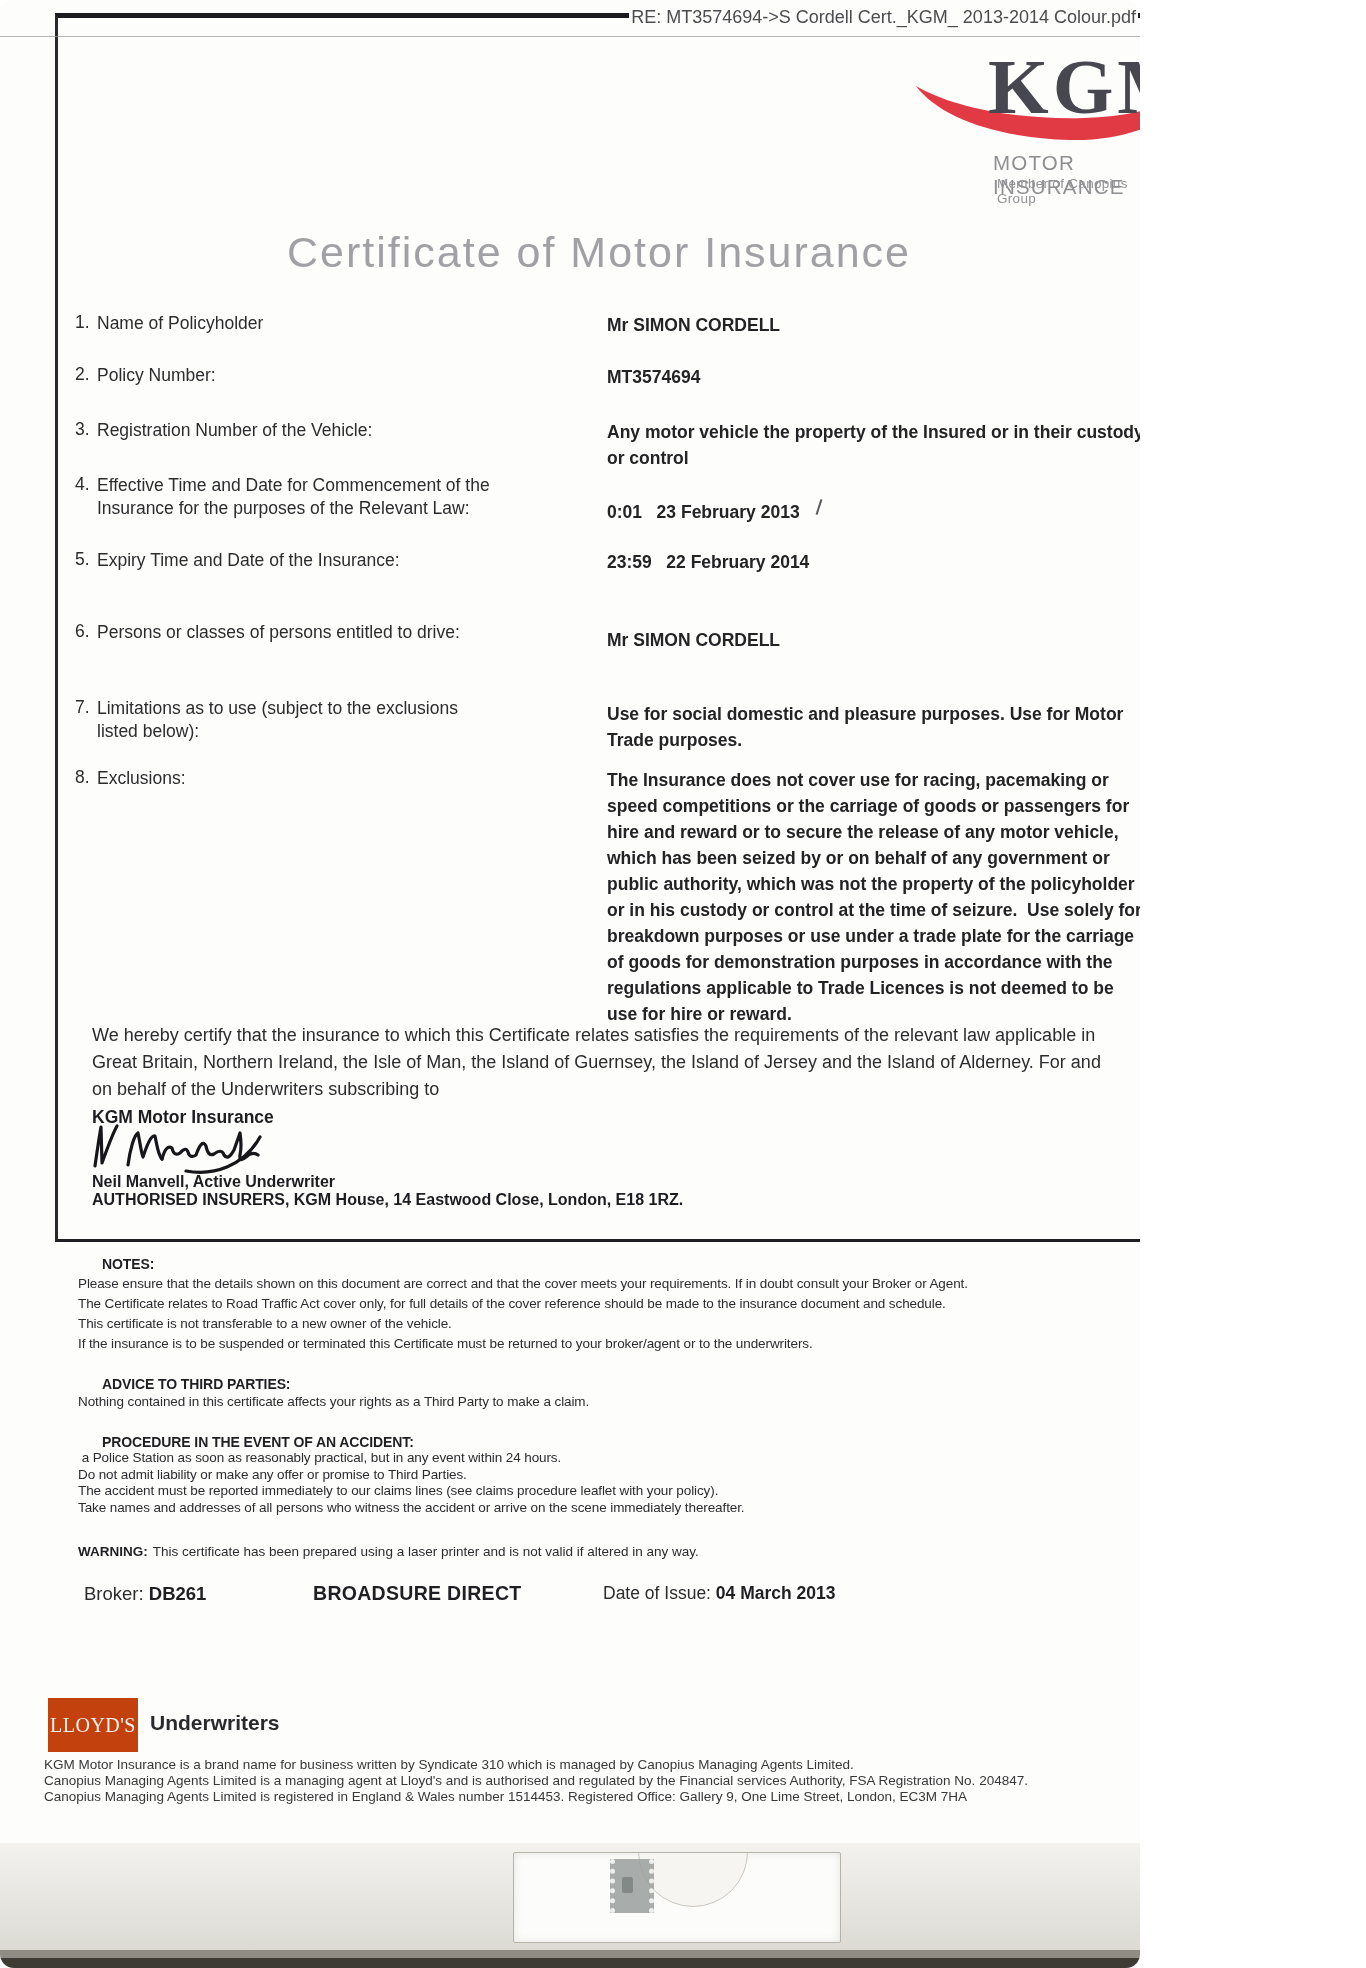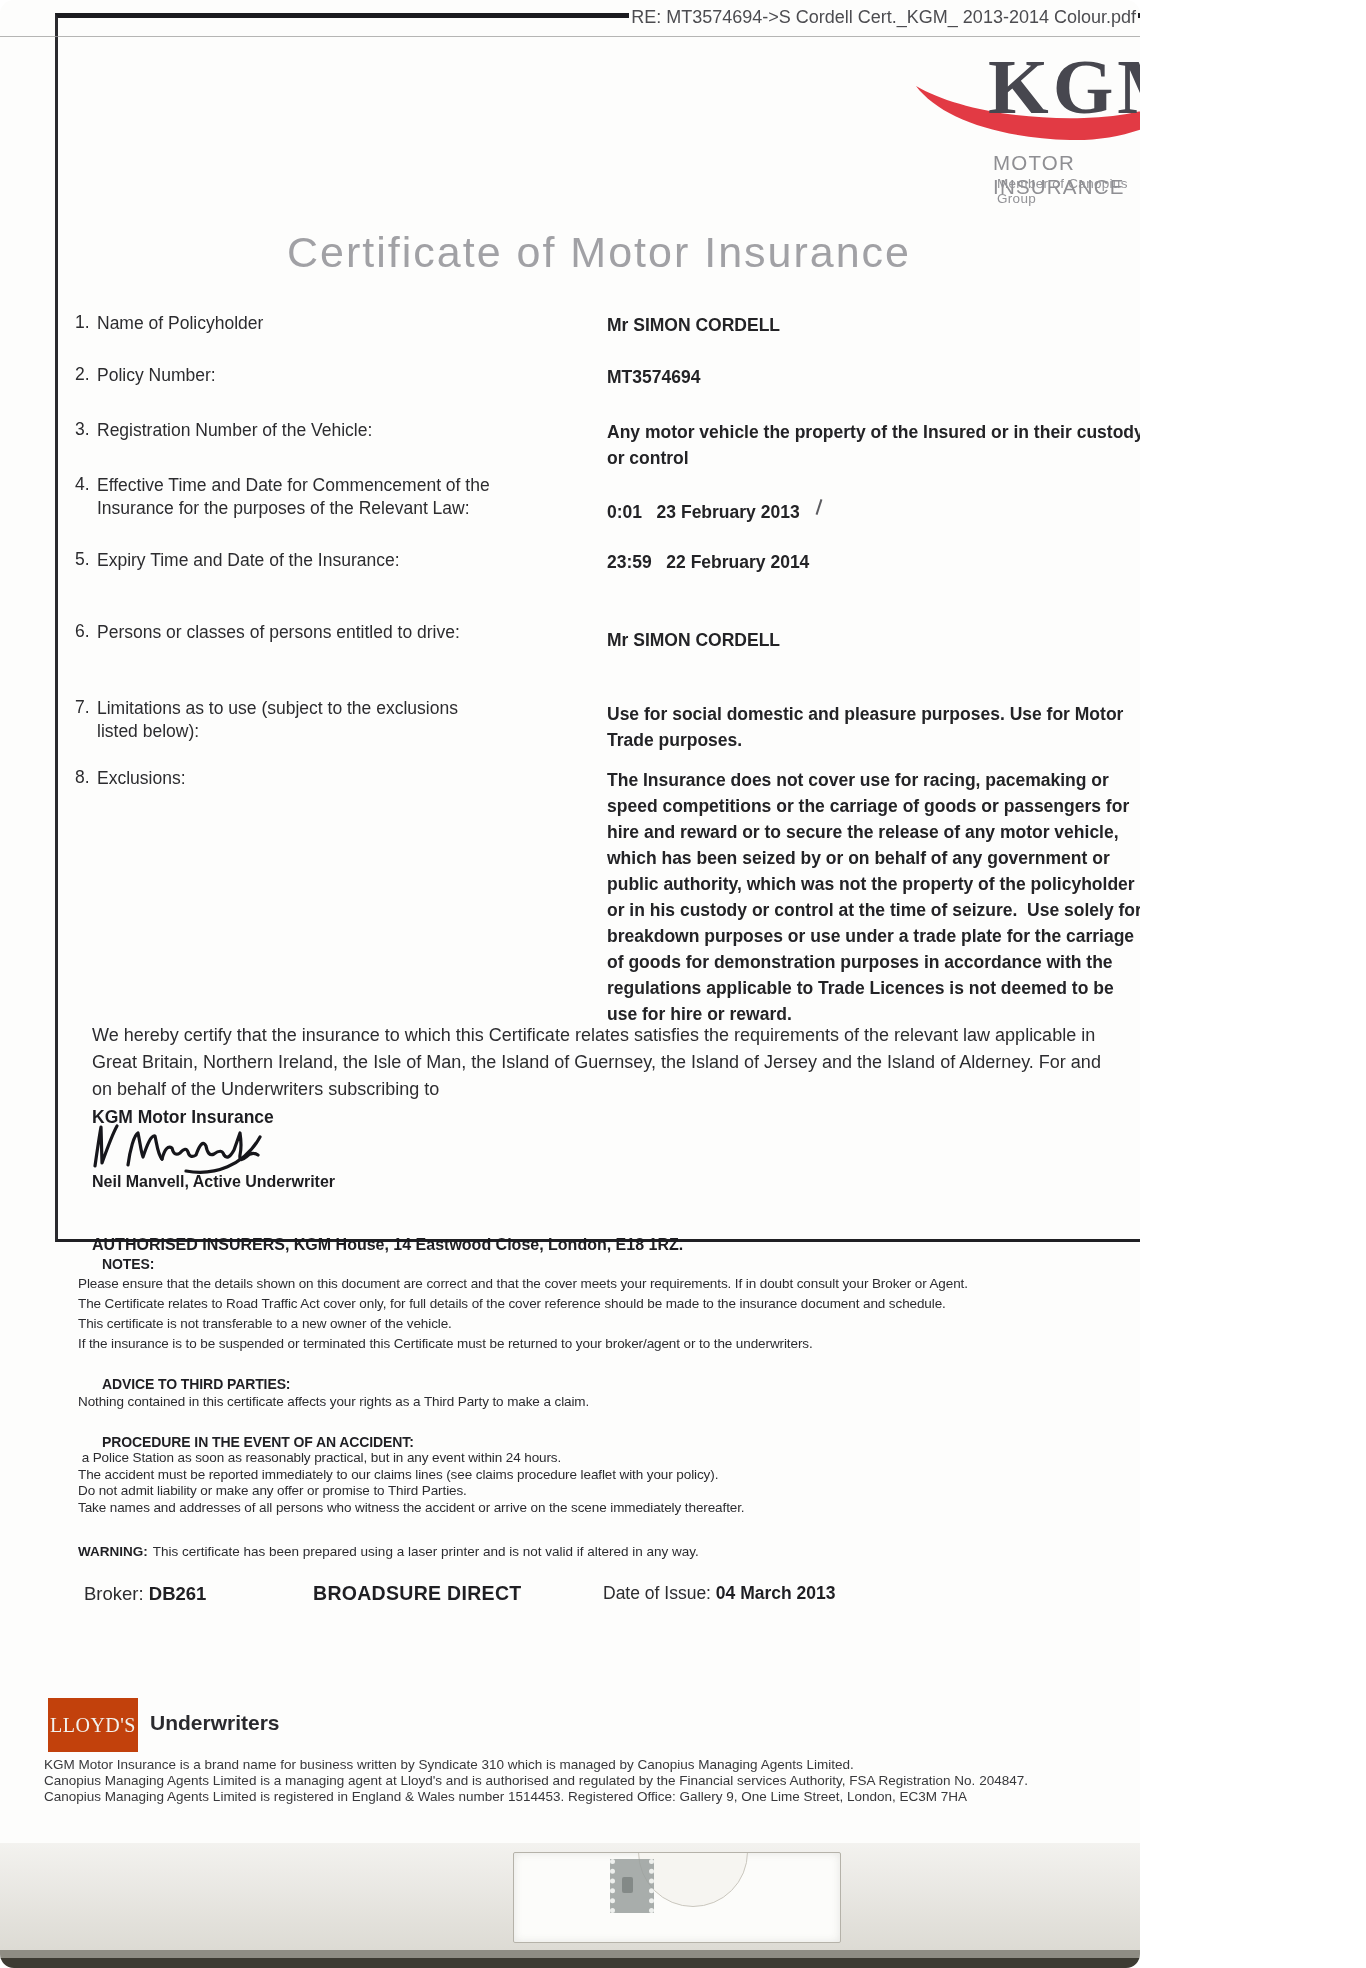--- a/index.html
+++ b/index.html
@@ -39,21 +39,21 @@
   .i4 .ival{top:25px}.i6 .ival{top:6px}.i7 .ival{top:4px}
   .slash-mark{position:absolute;left:818px;top:499px;width:2px;height:16px;background:#5c5c60;
               transform:rotate(18deg);z-index:2;}
 
   .certify{position:absolute;left:92px;top:1022px;width:1140px;font-size:18px;line-height:27px;
            white-space:pre-line;color:#2c2c2f;z-index:2;}
 
   .sig-company{position:absolute;left:92px;top:1107px;font-size:17.5px;font-weight:bold;color:#1d1d21;z-index:2;}
   .sig-svg{position:absolute;left:88px;top:1120px;z-index:2;}
   .sig-name{position:absolute;left:92px;top:1173px;font-size:16px;font-weight:bold;color:#1d1d21;z-index:2;}
-  .sig-insurers{position:absolute;left:92px;top:1191px;font-size:16px;font-weight:bold;color:#1d1d21;z-index:2;margin-top:45px;}
+  .sig-insurers{position:absolute;left:92px;top:1191px;font-size:16px;font-weight:bold;color:#1d1d21;z-index:2;}
 
   
   .sec-head{position:absolute;left:78px;font-size:14px;font-weight:bold;color:#1f1f23;letter-spacing:-.1px;z-index:2;padding-left:24px;}
   .sec-lines{position:absolute;left:78px;font-size:13.5px;color:#2c2c30;letter-spacing:-.1px;z-index:2;}
   .notes-head{top:1256px}.notes-lines{top:1274px;line-height:20px;}
   .advice-head{top:1376px}.advice-lines{top:1393px;line-height:17px;}
   .proc-head{top:1434px}.proc-lines{top:1450px;line-height:16.5px;}
   .warning{position:absolute;left:78px;top:1544px;font-size:13.5px;color:#2c2c30;z-index:2;}
   .warning .wlabel{font-weight:bold;color:#1f1f23;}
   .warning .wtext{padding-left:5px;}
@@ -188,22 +188,22 @@
   </div>
 
   <div class="sec-head advice-head">ADVICE TO THIRD PARTIES:</div>
   <div class="sec-lines advice-lines">
     <div>Nothing contained in this certificate affects your rights as a Third Party to make a claim.</div>
   </div>
 
   <div class="sec-head proc-head">PROCEDURE IN THE EVENT OF AN ACCIDENT:</div>
   <div class="sec-lines proc-lines">
     <div>&nbsp;a Police Station as soon as reasonably practical, but in any event within 24 hours.</div>
+    <div>Do not admit liability or make any offer or promise to Third Parties.</div>
     <div>The accident must be reported immediately to our claims lines (see claims procedure leaflet with your policy).</div>
-    <div>Do not admit liability or make any offer or promise to Third Parties.</div>
     <div>Take names and addresses of all persons who witness the accident or arrive on the scene immediately thereafter.</div>
   </div>
 
   <div class="warning">
     <span class="wlabel">WARNING:</span><span class="wtext">This certificate has been prepared using a laser printer and is not valid if altered in any way.</span>
   </div>
 
   <div class="issue">
     <span class="broker"><span>Broker:</span>&nbsp;<b>DB261</b></span>
     <span class="agency">BROADSURE DIRECT</span>

